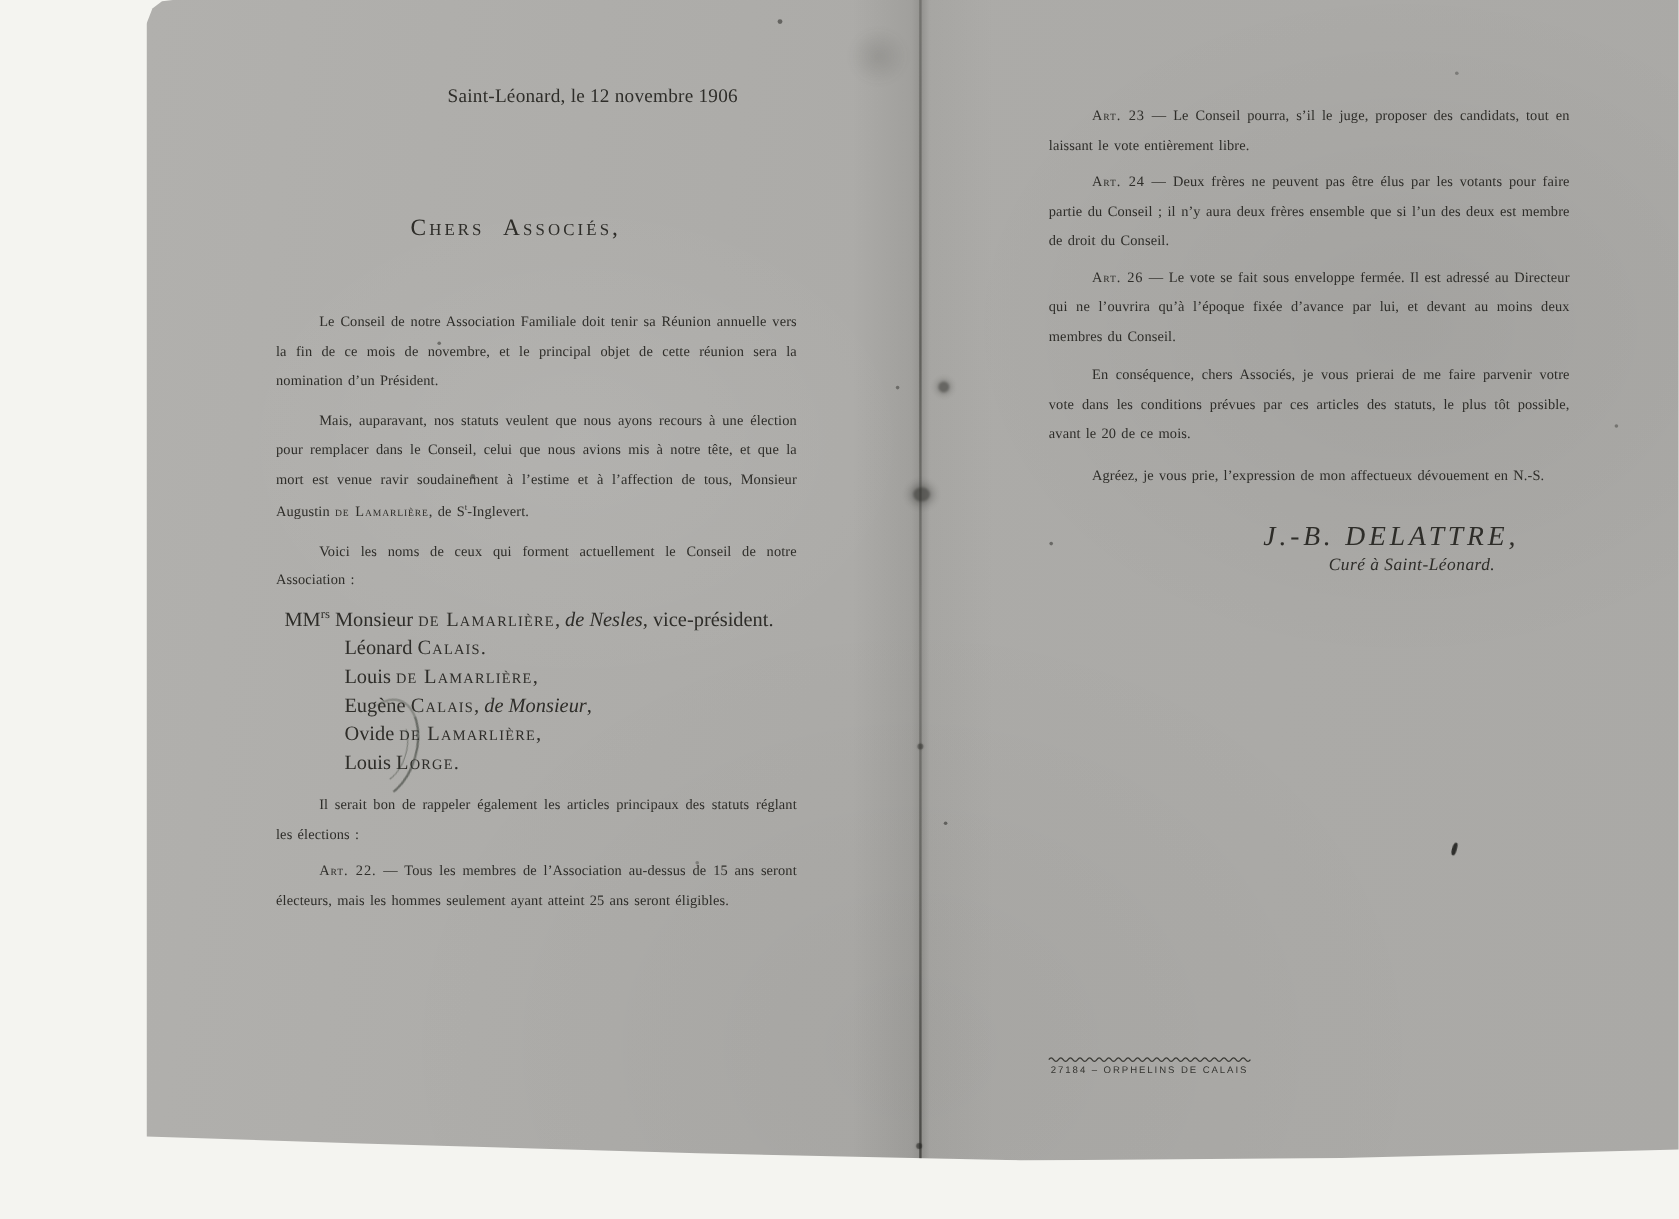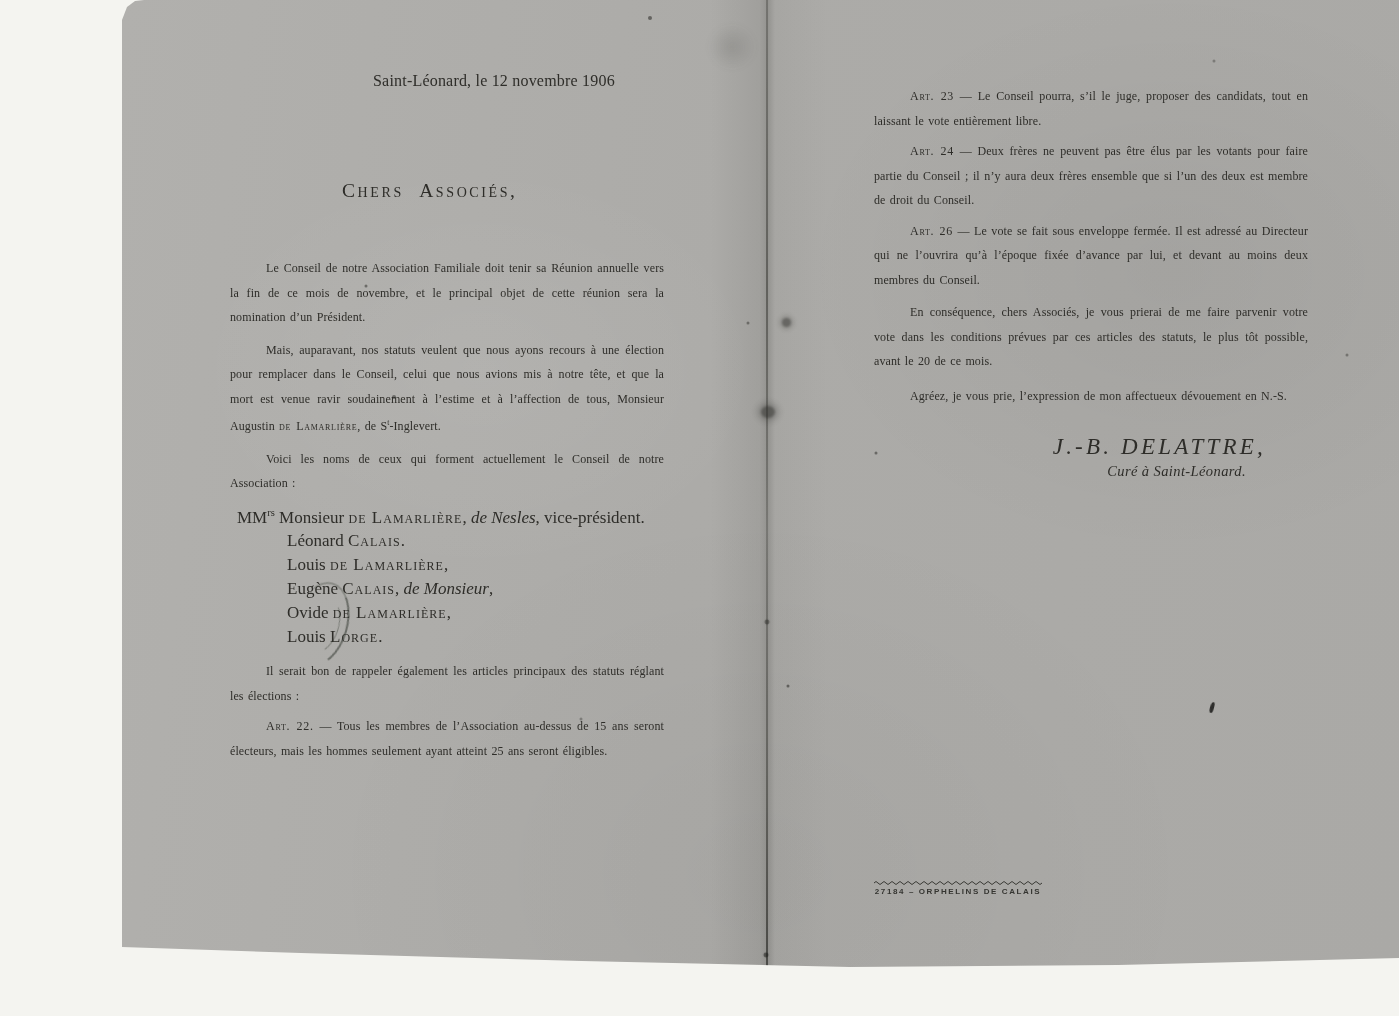--- a/index.html
+++ b/index.html
@@ -74,21 +74,21 @@
 
   .members { margin-top:5px; font-size:17px; line-height:24px; }
   .member-line { padding-left:57px; white-space:nowrap; }
   .member-line.first { padding-left:7px; }
 
   .signature { margin-top:26px; text-align:right; }
   .signature-name { font-style:italic; font-size:23px; letter-spacing:3.2px; margin-right:42px; }
   .signature-title { font-style:italic; font-size:14.5px; letter-spacing:.4px; margin-top:3px; margin-right:62px; }
 
   .imprint { position:absolute; left:748px; top:879px; width:176px; text-align:center; }
-  .imprint-text { font-family:"Liberation Sans","DejaVu Sans",sans-serif; font-size:8px; font-weight:bold;
+  .imprint-text { font-family:"Liberation Sans","DejaVu Sans",sans-serif; font-size:8px; font-weight:normal;
     letter-spacing:1.6px; color:#353531; margin-top:1px; white-space:nowrap; }
   .imprint svg { display:block; margin:0 auto; }
 
   
   .mt-top1 { margin-top:54px; } .mt-p { margin-top:8px; } .mt-p2 { margin-top:10px; }
   .mt-art1 { margin-top:84px; } .mt-art { margin-top:6px; } .mt-close { margin-top:8px; }
 </style>
 </head>
 <body>
 

